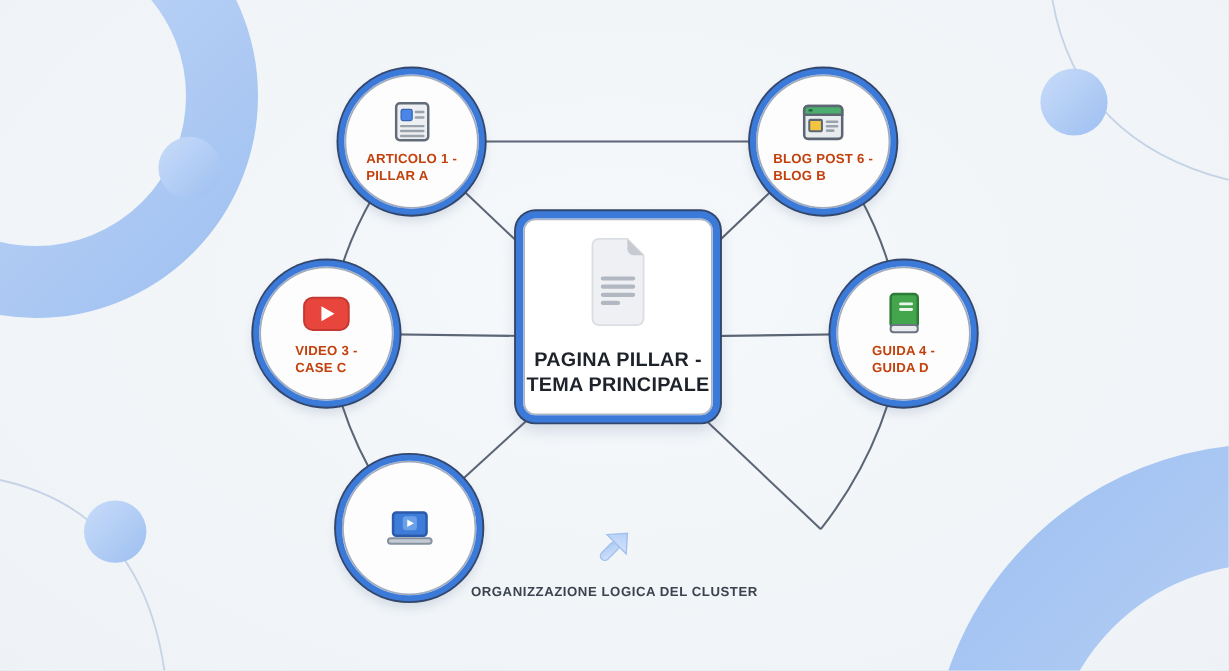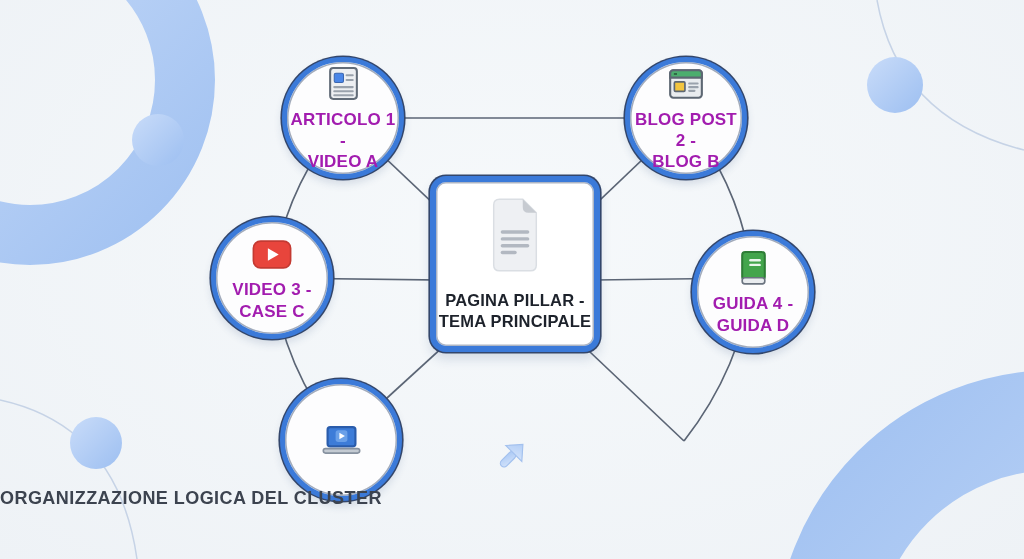--- a/index.html
+++ b/index.html
@@ -10,36 +10,36 @@
   }
   svg.bg-layer { position:absolute; left:0; top:0; width:1024px; height:559px; }
 
   .node {
     position:absolute; width:122px; height:122px; border-radius:50%;
     background:#fdfdfe; border:5px solid #3b7ad9; box-sizing:border-box;
     box-shadow: 0 0 0 1.6px #33466b, inset 0 0 0 1.5px rgba(51,70,107,.45), 0 5px 9px rgba(40,70,120,.16);
     display:flex; flex-direction:column; align-items:center; justify-content:center; gap:5px;
   }
   .node-icon { height:40px; display:flex; align-items:center; justify-content:center; }
-  .node-label { font-size:17px; font-weight:bold; text-align:center; color:#a21caf; line-height:1.25; letter-spacing:.2px; }
+  .node-label { font-size:11px; font-weight:bold; color:#c2410c; line-height:1.25; letter-spacing:.2px; }
   .node-label span { display:block; }
 
   .center-node {
     position:absolute; left:430px; top:176px; width:170px; height:176px; border-radius:16px;
     background:#ffffff; border:6px solid #3b7ad9; box-sizing:border-box;
     box-shadow: 0 0 0 1.6px #33466b, inset 0 0 0 1.5px rgba(51,70,107,.4), 0 7px 12px rgba(40,70,120,.16);
     display:flex; flex-direction:column; align-items:center; justify-content:center; gap:16px;
   }
   .center-label { font-size:16.5px; font-weight:bold; text-align:center; color:#1d222b; line-height:1.3; letter-spacing:.2px; }
   .center-label span { display:block; }
 
   .arrow-wrap { position:absolute; left:491px; top:434px; width:42px; height:42px; }
   .caption {
-    position:absolute; left:0; right:0; top:488px; text-align:left;
-    font-size:18px; font-weight:bold; color:#3c434f; letter-spacing:.45px;
+    position:absolute; left:0; right:0; top:488px; text-align:center;
+    font-size:11px; font-weight:bold; color:#3c434f; letter-spacing:.45px;
   }
 </style>
 </head>
 <body>
 
 <div class="stage">
 
   <svg class="bg-layer" viewBox="0 0 1024 559">
     <defs>
       <linearGradient id="gBlue" x1="0" y1="0" x2="1" y2="1">
@@ -111,58 +111,58 @@
           <line x1="21" y1="10" x2="27" y2="10"></line>
           <line x1="21" y1="14.5" x2="27" y2="14.5"></line>
           <line x1="9" y1="21.5" x2="27" y2="21.5"></line>
           <line x1="9" y1="25.5" x2="27" y2="25.5"></line>
           <line x1="9" y1="29.5" x2="27" y2="29.5"></line>
         </g>
       </svg>
     </span>
     <div class="node-label">
       <span>ARTICOLO 1 -</span>
-      <span>VIDEO A</span>
+      <span>PILLAR A</span>
     </div>
   </div>
 
   <div class="node" style="left:625px; top:57px">
     <span class="node-icon">
       <svg width="38" height="34" viewBox="0 0 36 32">
         <rect x="3" y="3" width="30" height="26" rx="3" fill="#e9ecef" stroke="#5d6773" stroke-width="2"></rect>
         <path d="M3 6 a3 3 0 0 1 3 -3 h24 a3 3 0 0 1 3 3 v4 H3 z" fill="#4cae6e" stroke="#5d6773" stroke-width="2"></path>
         <line x1="6.5" y1="6.5" x2="9.5" y2="6.5" stroke="#2c5c40" stroke-width="1.6"></line>
         <rect x="7" y="14" width="10" height="9" rx="1" fill="#f3c53f" stroke="#5d6773" stroke-width="1.6"></rect>
         <g stroke="#9aa2ac" stroke-width="2" stroke-linecap="round">
           <line x1="21" y1="15.5" x2="29" y2="15.5"></line>
           <line x1="21" y1="19" x2="29" y2="19"></line>
           <line x1="21" y1="22.5" x2="26" y2="22.5"></line>
         </g>
       </svg>
     </span>
     <div class="node-label">
-      <span>BLOG POST 2 -</span>
+      <span>BLOG POST 6 -</span>
       <span>BLOG B</span>
     </div>
   </div>
 
   <div class="node" style="left:211px; top:217px">
     <span class="node-icon">
       <svg width="42" height="31" viewBox="0 0 40 30">
         <rect x="2" y="2" width="36" height="26" rx="7" fill="#e8453c" stroke="#c43a32" stroke-width="1.6"></rect>
         <path d="M16 9 L26.5 15 L16 21 Z" fill="#ffffff"></path>
       </svg>
     </span>
     <div class="node-label">
       <span>VIDEO 3 -</span>
       <span>CASE C</span>
     </div>
   </div>
 
-  <div class="node" style="left:692px; top:231px">
+  <div class="node" style="left:692px; top:217px">
     <span class="node-icon">
       <svg width="33" height="37" viewBox="0 0 32 36">
         <rect x="5" y="2" width="22" height="27" rx="3" fill="#43a54c" stroke="#2e7d36" stroke-width="2"></rect>
         <g stroke="#eaf6ec" stroke-width="2.3" stroke-linecap="round">
           <line x1="13" y1="10" x2="22" y2="10"></line>
           <line x1="13" y1="14.5" x2="22" y2="14.5"></line>
         </g>
         <rect x="5" y="27" width="22" height="6" rx="2.5" fill="#e9ecef" stroke="#6b7480" stroke-width="1.6"></rect>
       </svg>
     </span>

